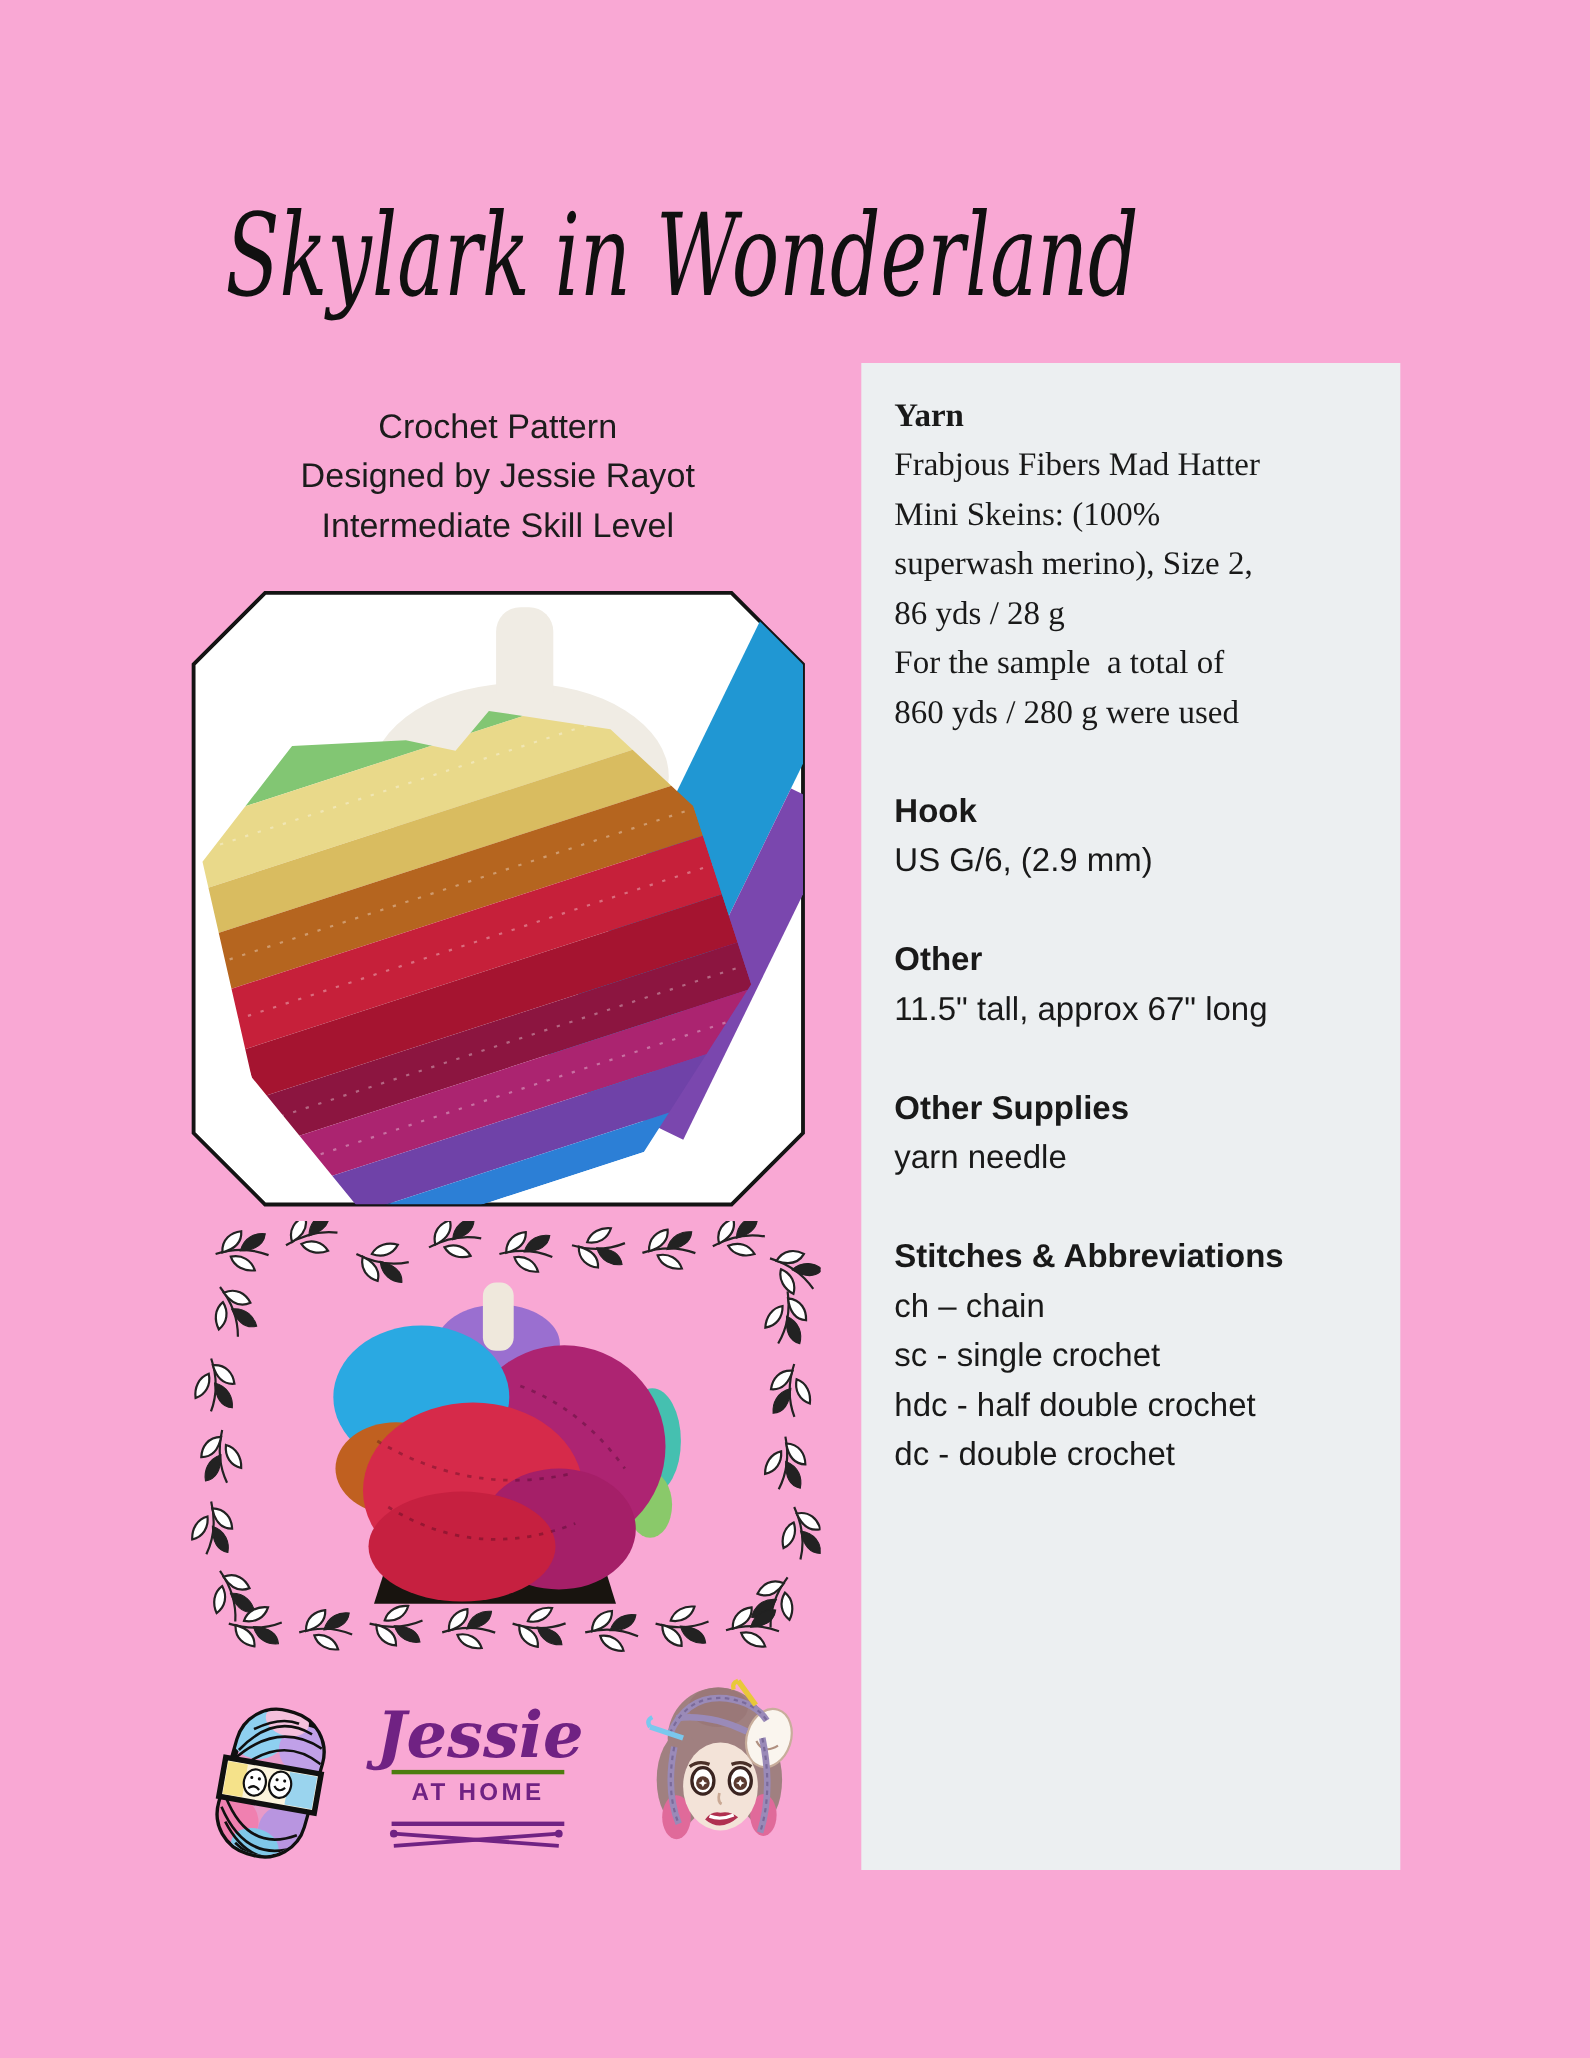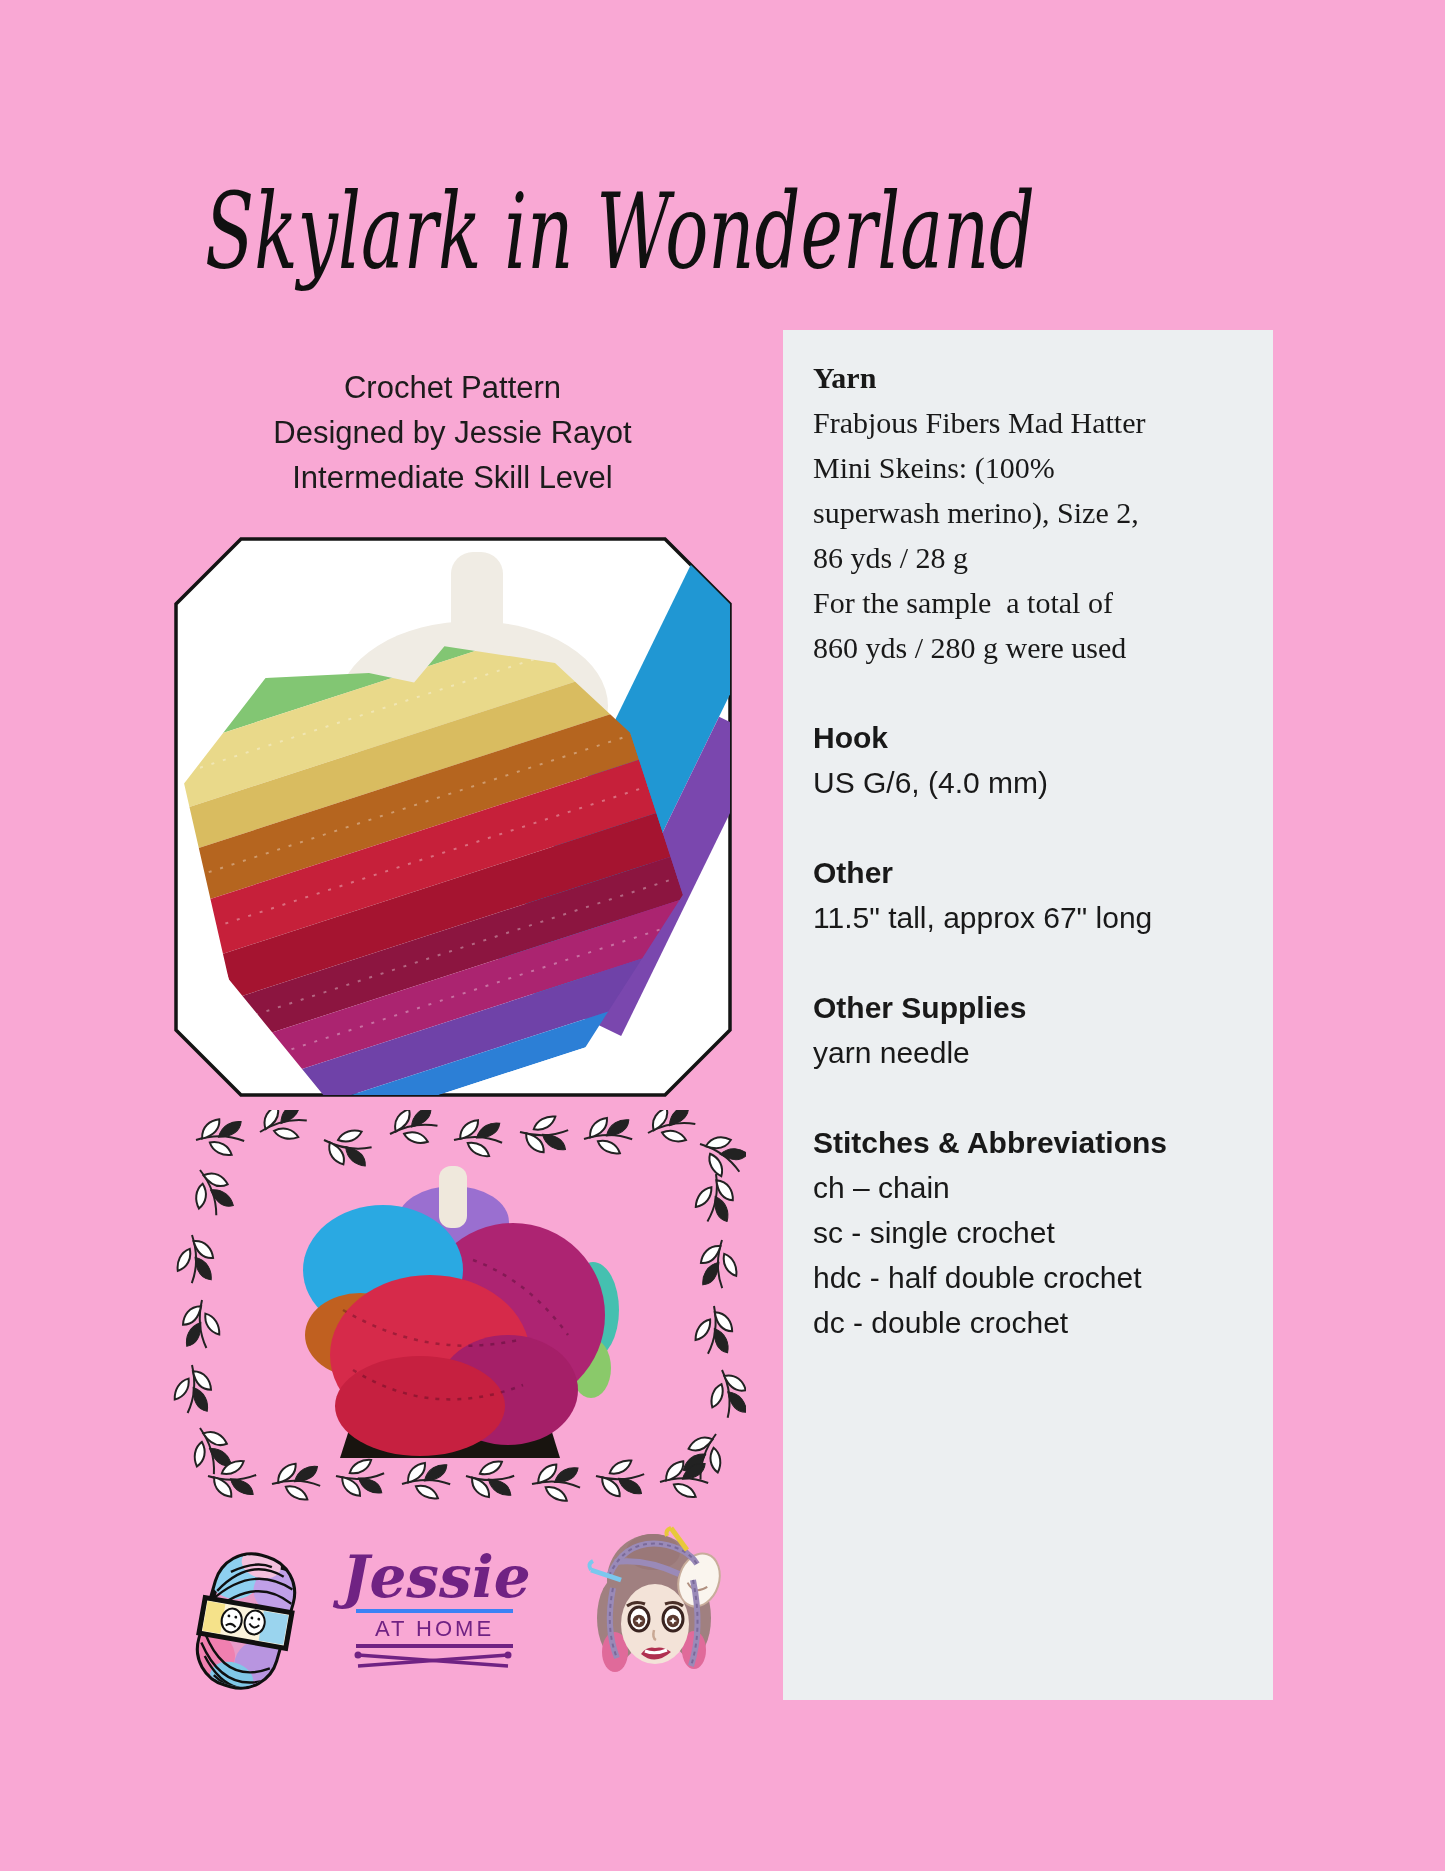--- a/index.html
+++ b/index.html
@@ -17,22 +17,22 @@
 
   
   .octagon{left:173px;top:536px;width:560px;height:562px;}
   .leaf{left:168px;top:1110px;width:578px;height:396px;}
 
   
   .logo-skein{left:190px;top:1548px;width:112px;height:148px;}
   .logo-jessie{left:342px;top:1545px;width:185px;height:158px;color:#702283;text-align:center;}
   .jessie-script{font-family:"DejaVu Serif",serif;font-style:italic;font-weight:bold;
                  font-size:58px;line-height:64px;}
-  .at-home{margin:0 14px;border-top:4px solid #3b82f6;border-bottom:4px solid #702283;
-           padding:3px 0 2px 0;font-size:22px;font-weight:normal;letter-spacing:3px;}
+  .at-home{margin:0 14px;border-top:4px solid #4d7c0f;border-bottom:4px solid #702283;
+           padding:3px 0 14px 0;font-size:22px;font-weight:bold;letter-spacing:3px;}
   .logo-face{left:575px;top:1518px;width:160px;height:180px;}
 
   
   .panel{left:783px;top:330px;width:490px;height:1370px;background:#ECEFF1;
          box-sizing:border-box;padding:25px 18px 0 30px;font-size:30px;line-height:45px;}
   .sec{margin-top:45px;}
   .sec:first-child{margin-top:0;font-family:Liberation Serif, serif;}
   .sec .h{font-weight:bold;}
   .sec .ln{white-space:pre-wrap;}
 
@@ -267,21 +267,21 @@
       <div class="h">Yarn</div>
       <div class="ln">Frabjous Fibers Mad Hatter</div>
       <div class="ln">Mini Skeins: (100%</div>
       <div class="ln">superwash merino), Size 2,</div>
       <div class="ln">86 yds / 28 g</div>
       <div class="ln">For the sample  a total of</div>
       <div class="ln">860 yds / 280 g were used</div>
     </div>
     <div class="sec">
       <div class="h">Hook</div>
-      <div class="ln">US G/6, (4.0 mm)</div>
+      <div class="ln">US G/6, (2.9 mm)</div>
     </div>
     <div class="sec">
       <div class="h">Other</div>
       <div class="ln">11.5" tall, approx 67" long</div>
     </div>
     <div class="sec">
       <div class="h">Other Supplies</div>
       <div class="ln">yarn needle</div>
     </div>
     <div class="sec">

